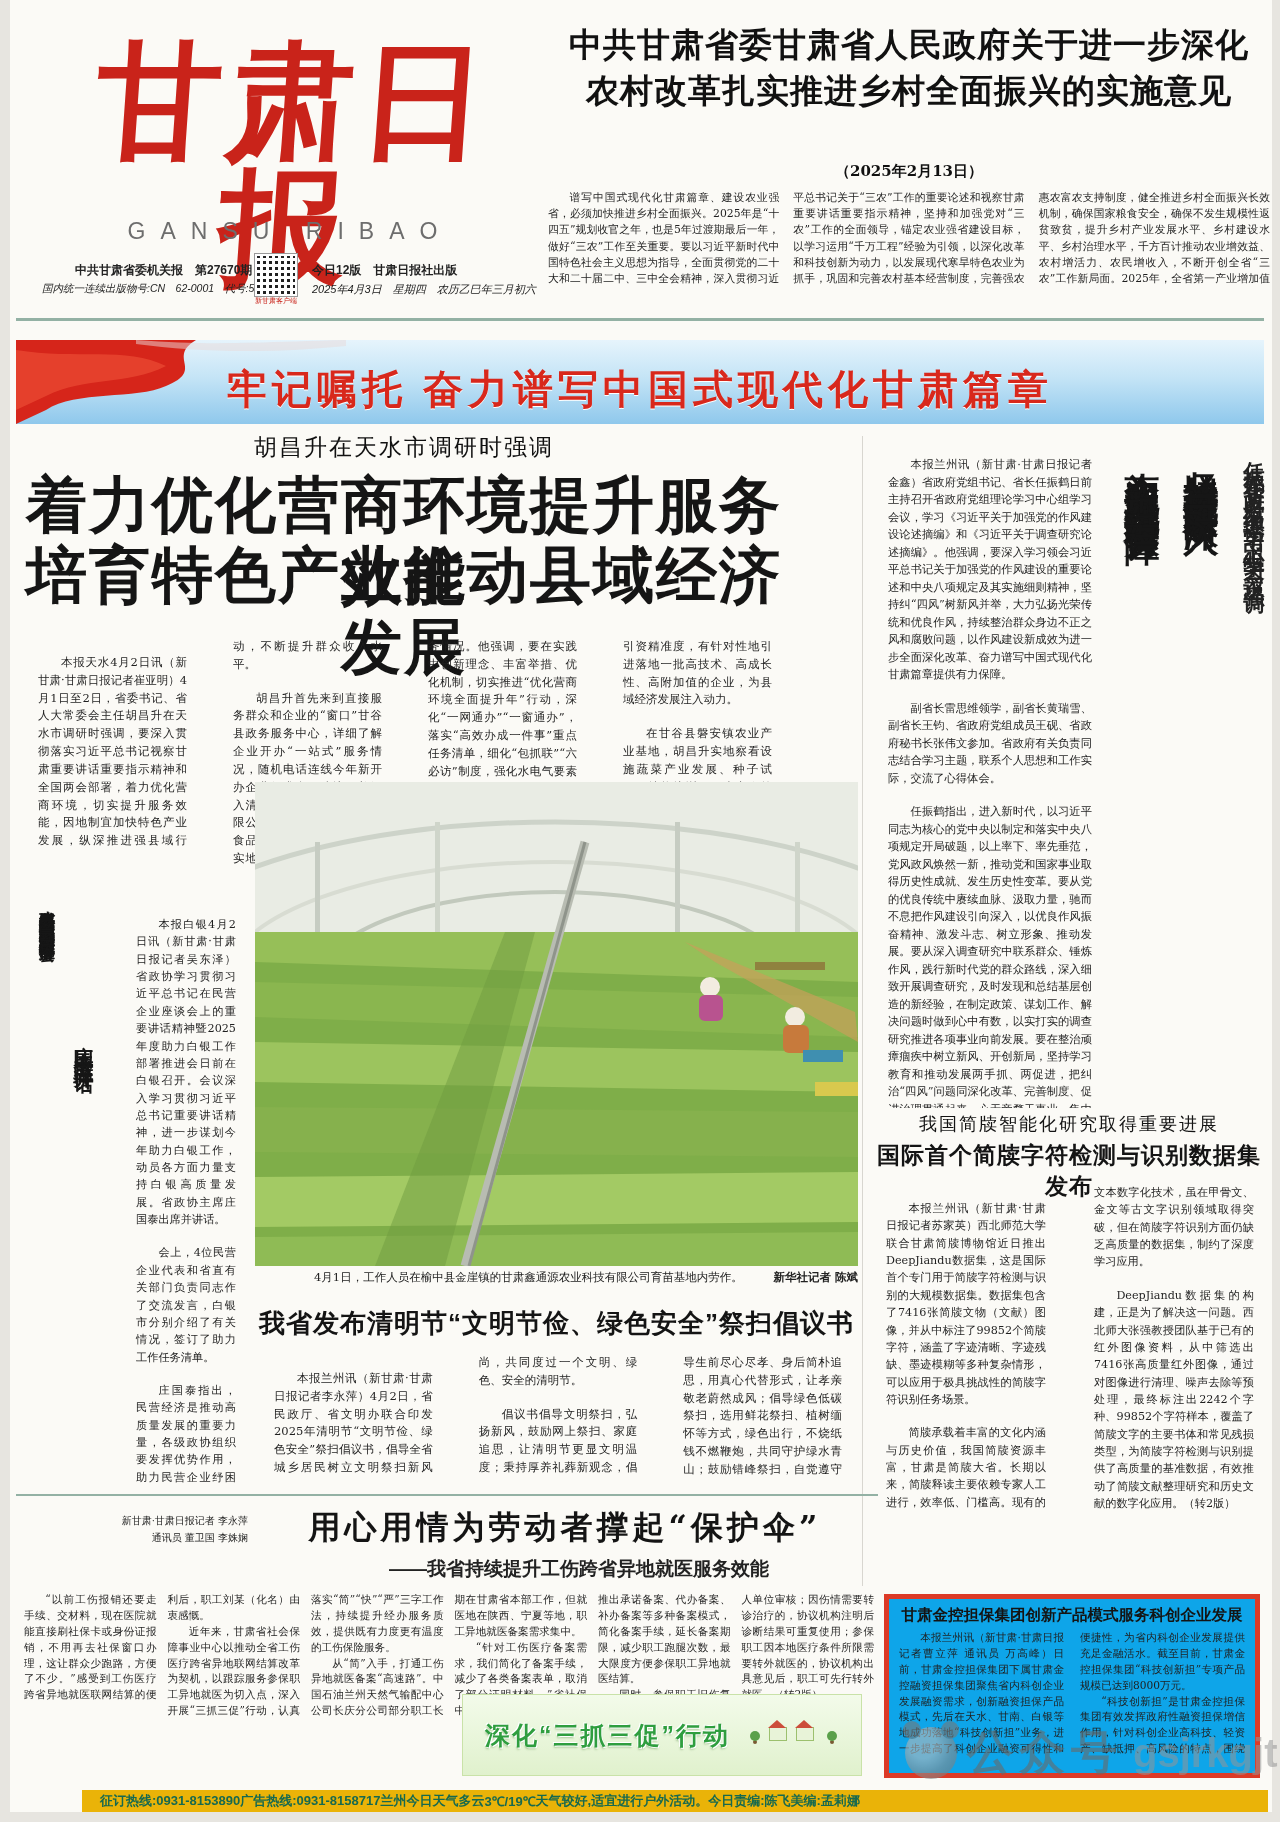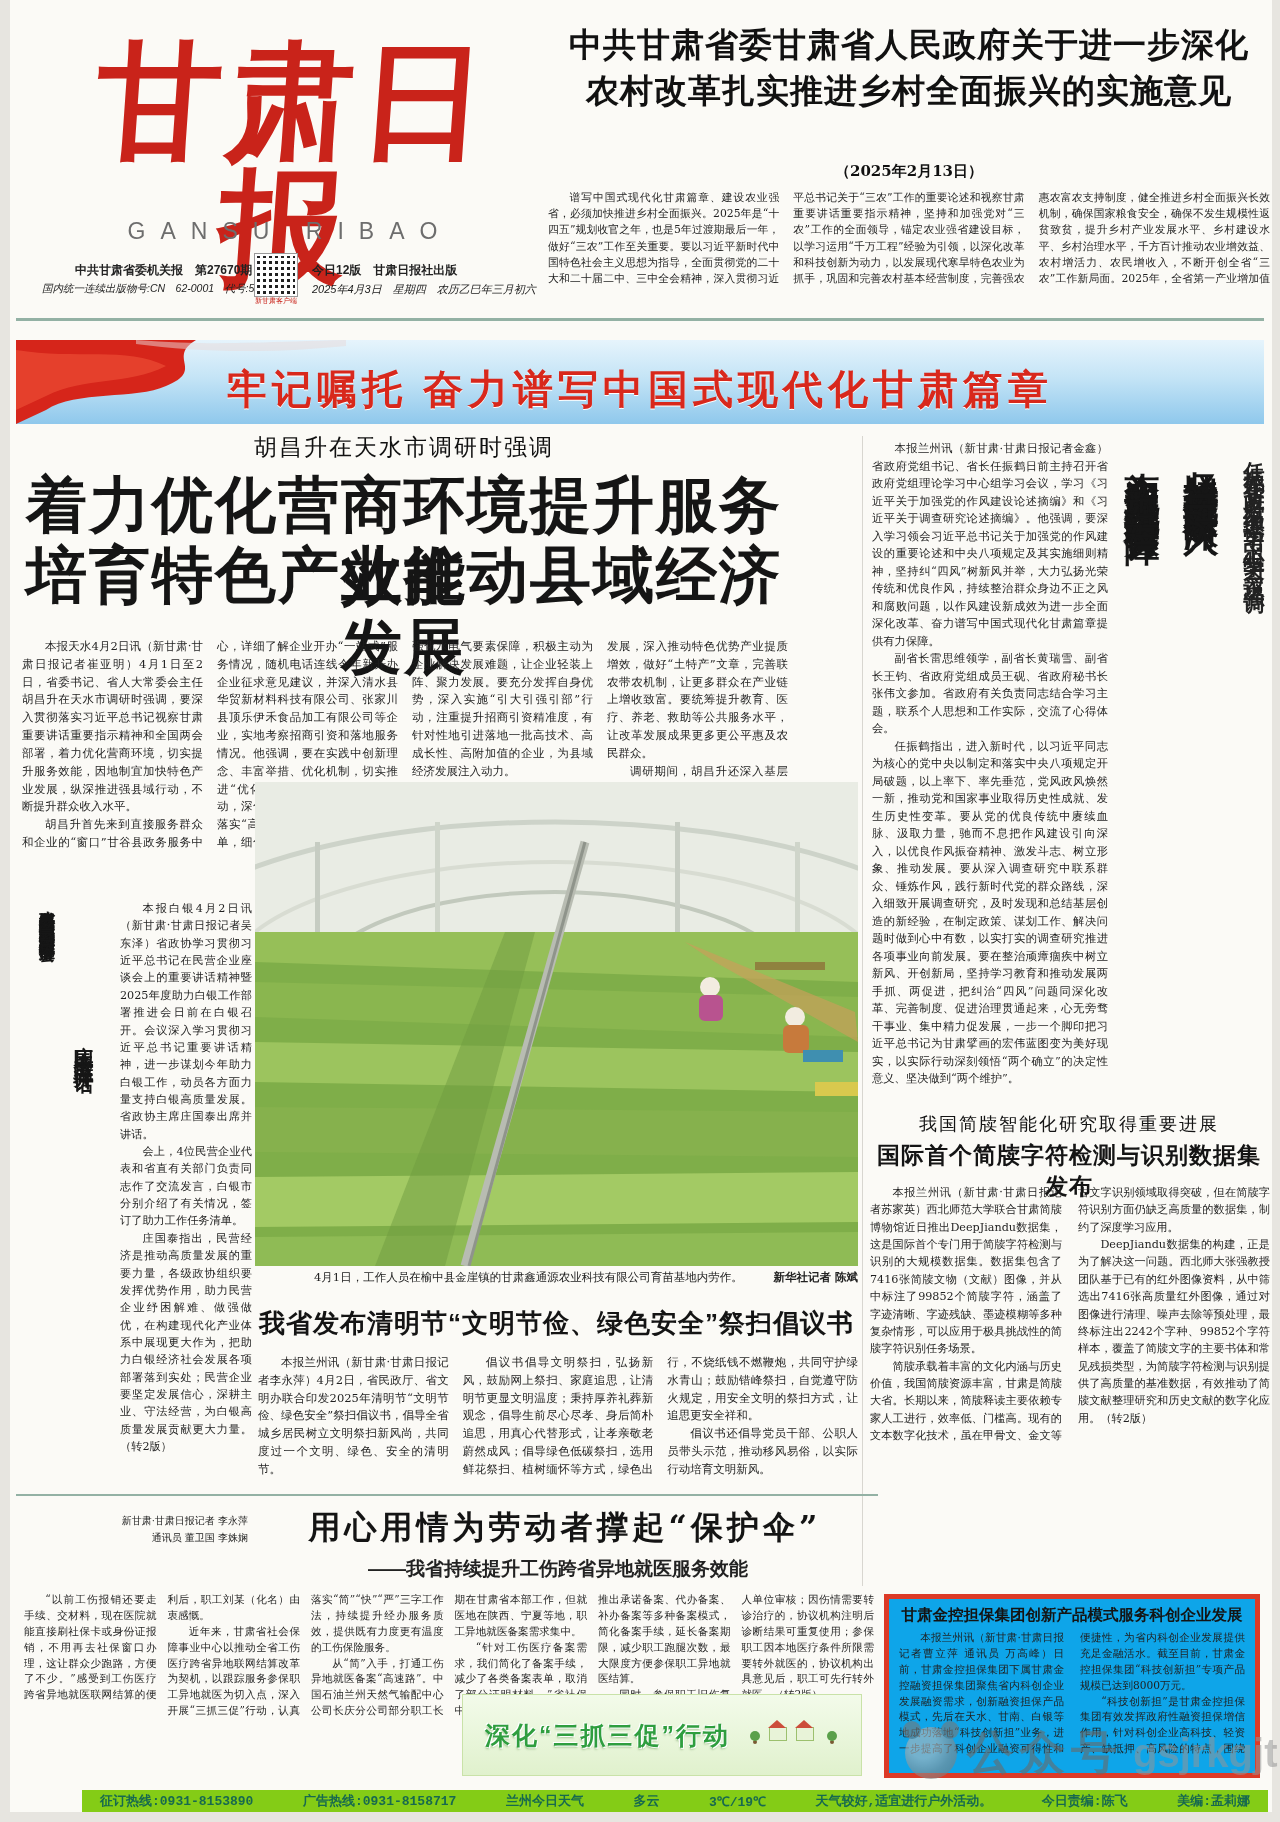--- a/index.html
+++ b/index.html
@@ -3,21 +3,21 @@
 <meta charset="utf-8">
 <style>
   html,body{margin:0;padding:0;}
   body{background:#d8d6d1;font-family:"DejaVu Serif",serif;}
   .page{position:relative;width:1280px;height:1822px;margin:0 auto;background:#e7e5e0;overflow:hidden;}
   .sheet{position:absolute;left:10px;top:0;width:1262px;height:1812px;background:#fbfaf6;}
   .abs{position:absolute;}
   .serif{font-family:"DejaVu Serif",serif;}
   .center{text-align:center;}
   .body-text{font-size:11.5px;line-height:1.55;color:#1f1f1f;text-align:justify;overflow:hidden;}
-  .body-text p{margin:0;text-indent:2em;}
+  .body-text p{margin:16px;text-indent:2em;}
   .cols-4{column-count:4;column-gap:14px;}
   .cols-3{column-count:3;column-gap:14px;}
   .cols-2{column-count:2;column-gap:16px;}
   .cols-6{column-count:6;column-gap:11px;}
   
   .logo{font-size:126px;font-weight:900;color:#c9231a;letter-spacing:6px;transform:skewX(-4deg);line-height:1;}
   .logo-latin{font-size:23px;letter-spacing:15px;color:#6d6d6d;font-family:"Liberation Sans",sans-serif;}
   .mast-info{font-size:12px;color:#222;font-family:"Liberation Sans",sans-serif;}
   .qr{width:38px;height:38px;background:
       repeating-linear-gradient(0deg,#111 0 3px,#fff 3px 6px),
@@ -66,22 +66,22 @@
   .redbox{border:5px solid #dc3a27;background:#0ea5e9;}
   .redbox-head{font-size:15.5px;font-weight:900;color:#141414;font-family:"Liberation Sans",sans-serif;}
   
   .wm{display:flex;align-items:center;gap:10px;z-index:60;pointer-events:none;}
   .wm-logo{width:52px;height:52px;border-radius:50%;background:radial-gradient(circle at 35% 35%,#b9b9b9 0 28%,#8c8c8c 60%,#6f6f6f 100%);opacity:.6;position:relative;}
   .wm-logo:before,.wm-logo:after{content:"";position:absolute;top:-6px;width:18px;height:18px;border-radius:50%;background:#777;}
   .wm-logo:before{left:-2px;} .wm-logo:after{right:-2px;}
   .wm-cn{font-size:46px;font-weight:900;color:rgba(105,105,105,.6);font-family:"Liberation Sans",sans-serif;letter-spacing:6px;}
   .wm-en{font-size:40px;font-weight:700;color:rgba(150,150,150,.55);font-family:"Liberation Sans",sans-serif;}
   
-  .footer-bar{background:#84cc16;color:#17694f;font-weight:700;font-size:13px;font-family:Liberation Mono, monospace;
-      display:flex;align-items:center;justify-content:space-between;padding:0 18px;}
+  .footer-bar{background:#eab308;color:#17694f;font-weight:700;font-size:13px;font-family:Liberation Sans, sans-serif;
+      display:flex;align-items:center;justify-content:flex-start;padding:0 18px;}
   .vrule{background:#d8d6d0;width:1px;}
 </style>
 </head>
 <body>
 
 <div class="page">
   <div class="sheet"></div>
 
   <div class="abs center" style="left:40px;top:38px;width:500px;">
     <div class="logo serif">甘肃日报</div>
@@ -201,21 +201,21 @@
       <p>简牍承载着丰富的文化内涵与历史价值，我国简牍资源丰富，甘肃是简牍大省。长期以来，简牍释读主要依赖专家人工进行，效率低、门槛高。现有的文本数字化技术，虽在甲骨文、金文等古文字识别领域取得突破，但在简牍字符识别方面仍缺乏高质量的数据集，制约了深度学习应用。</p>
       <p>DeepJiandu数据集的构建，正是为了解决这一问题。西北师大张强教授团队基于已有的红外图像资料，从中筛选出7416张高质量红外图像，通过对图像进行清理、噪声去除等预处理，最终标注出2242个字种、99852个字符样本，覆盖了简牍文字的主要书体和常见残损类型，为简牍字符检测与识别提供了高质量的基准数据，有效推动了简牍文献整理研究和历史文献的数字化应用。（转2版）</p>
     </div>
 
   <div class="abs rule-teal" style="left:16px;top:1494px;width:862px;height:2px;"></div>
   <div class="abs byline-box" style="left:28px;top:1512px;width:220px;">
     <div>新甘肃·甘肃日报记者 李永萍</div>
     <div>通讯员 董卫国 李姝娴</div>
   </div>
   <div class="abs center gs-head" style="left:258px;top:1506px;width:614px;">用心用情为劳动者撑起“保护伞”</div>
-  <div class="abs center gs-sub" style="left:251px;top:1556px;width:614px;">——我省持续提升工伤跨省异地就医服务效能</div>
+  <div class="abs center gs-sub" style="left:272px;top:1556px;width:614px;">——我省持续提升工伤跨省异地就医服务效能</div>
   <div class="abs tiny-body cols-6" style="left:24px;top:1592px;width:850px;height:192px;">
       <p>“以前工伤报销还要走手续、交材料，现在医院就能直接刷社保卡或身份证报销，不用再去社保窗口办理，这让群众少跑路，方便了不少。”感受到工伤医疗跨省异地就医联网结算的便利后，职工刘某（化名）由衷感慨。</p>
       <p>近年来，甘肃省社会保障事业中心以推动全省工伤医疗跨省异地联网结算改革为契机，以跟踪服务参保职工异地就医为切入点，深入开展“三抓三促”行动，认真落实“简”“快”“严”三字工作法，持续提升经办服务质效，提供既有力度更有温度的工伤保险服务。</p>
       <p>从“简”入手，打通工伤异地就医备案“高速路”。中国石油兰州天然气输配中心公司长庆分公司部分职工长期在甘肃省本部工作，但就医地在陕西、宁夏等地，职工异地就医备案需求集中。</p>
       <p>“针对工伤医疗备案需求，我们简化了备案手续，减少了各类备案表单，取消了部分证明材料。”省社保中心相关负责人介绍，甘肃推出承诺备案、代办备案、补办备案等多种备案模式，简化备案手续，延长备案期限，减少职工跑腿次数，最大限度方便参保职工异地就医结算。</p>
       <p>同时，参保职工旧伤复发需要治疗的，不再需要用人单位审核；因伤情需要转诊治疗的，协议机构注明后诊断结果可重复使用；参保职工因本地医疗条件所限需要转外就医的，协议机构出具意见后，职工可先行转外就医。（转2版）</p>
     </div>
 
   <div class="abs sanzhua" style="left:462px;top:1694px;width:398px;height:80px;z-index:20;">
     <div class="sanzhua-text" style="padding-left:22px;">深化“三抓三促”行动</div>

